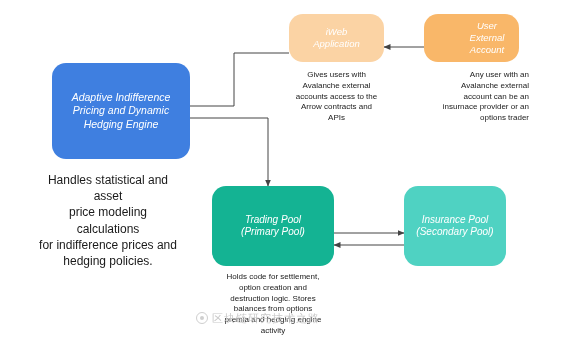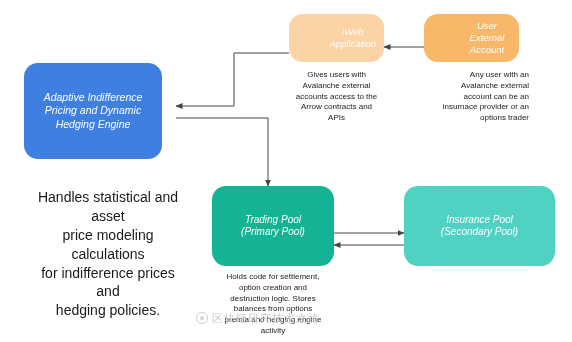--- a/index.html
+++ b/index.html
@@ -92,31 +92,31 @@
     <path d="M424,47 L384,47" stroke="#444444" stroke-width="1" fill="none" marker-end="url(#arrow)"></path>
 
     <path d="M289,53 L234,53 L234,106 L176,106" stroke="#444444" stroke-width="1" fill="none" marker-end="url(#arrow)"></path>
 
     <path d="M176,118 L268,118 L268,186" stroke="#444444" stroke-width="1" fill="none" marker-end="url(#arrow)"></path>
 
     <path d="M334,233 L404,233" stroke="#444444" stroke-width="1" fill="none" marker-end="url(#arrow)"></path>
     <path d="M404,245 L334,245" stroke="#444444" stroke-width="1" fill="none" marker-end="url(#arrow)"></path>
   </svg>
 
-  <div class="node" style="left:24px; top:63px; width:138px; height:96px; background:#3f7fe0; color:#ffffff; font-size:10.5px;">
+  <div class="node" style="left:52px; top:63px; width:138px; height:96px; background:#3f7fe0; color:#ffffff; font-size:10.5px;">
     <span class="node-label">Adaptive Indifference
 Pricing and Dynamic
 Hedging Engine</span>
   </div>
-  <div class="caption" style="left:36px; top:172px; width:144px; font-size:14px;margin-top:16px;">Handles statistical and asset
+  <div class="caption" style="left:36px; top:172px; width:144px; font-size:12px;">Handles statistical and asset
 price modeling calculations
 for indifference prices and
 hedging policies.</div>
 
-  <div class="node" style="left:289px; top:14px; width:95px; height:48px; background:#fbd3a4; color:#ffffff; font-size:9.5px;justify-content:flex-end;">
+  <div class="node" style="left:289px; top:14px; width:95px; height:48px; background:#fbd3a4; color:#ffffff; font-size:9.5px;">
     <span class="node-label">iWeb
 Application</span>
   </div>
   <div class="caption" style="left:282px; top:70px; width:109px; font-size:8px;">Gives users with
 Avalanche external
 accounts access to the
 Arrow contracts and
 APIs</div>
 
   <div class="node" style="left:424px; top:14px; width:95px; height:48px; background:#f9b769; color:#ffffff; font-size:9.5px;padding-left:39px;">
@@ -134,21 +134,21 @@
     <span class="node-label">Trading Pool
 (Primary Pool)</span>
   </div>
   <div class="caption" style="left:209px; top:272px; width:128px; font-size:8px;">Holds code for settlement,
 option creation and
 destruction logic. Stores
 balances from options
 premia and hedging engine
 activity</div>
 
-  <div class="node" style="left:404px; top:186px; width:151px; height:80px; background:#4fd2c2; color:#ffffff; font-size:10px;">
+  <div class="node" style="left:404px; top:186px; width:102px; height:80px; background:#4fd2c2; color:#ffffff; font-size:10px;">
     <span class="node-label">Insurance Pool
 (Secondary Pool)</span>
   </div>
 
   <div class="wm-logo" style="left:196px; top:312px;"></div>
   <div class="watermark" style="left:212px; top:311px;">区块链研究技术之路</div>
 
 </div>
 
 </body></html>

